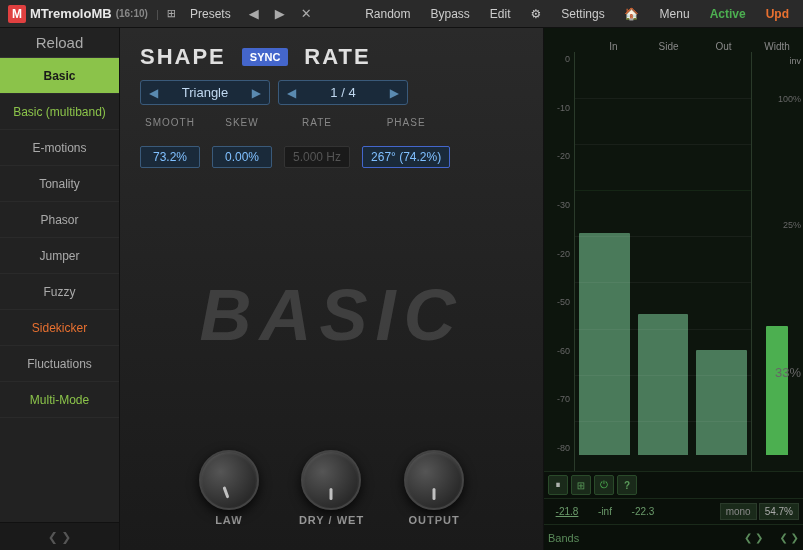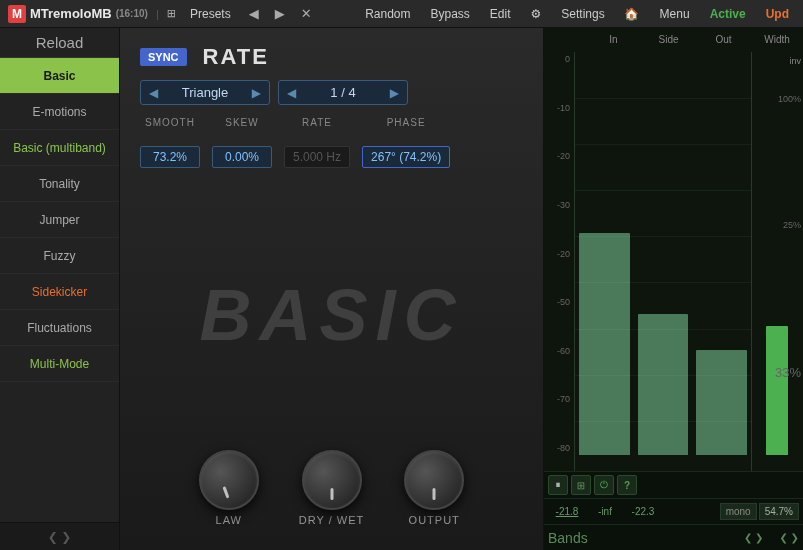--- a/index.html
+++ b/index.html
@@ -289,20 +289,21 @@
       transform: translateX(-50%) rotate(-20deg);
       transform-origin: bottom center;
       bottom: 10px;
       left: 48%;
     }
     .knob-label {
       font-size: 11px;
       color: #999;
       letter-spacing: 1px;
       text-transform: uppercase;
+      font-weight: bold;
     }
 
     
     .right-full {
       width: 260px;
       display: flex;
       flex-direction: column;
     }
   </style>
 </head>
@@ -332,30 +333,33 @@
   <span class="top-bar-upd top-bar-action">Upd</span>
 </div>
 
 <div class="main">
 
   <div class="sidebar">
     <div class="sidebar-reload">Reload</div>
     <div class="sidebar-item active-item">
       <span>Basic</span>
     </div>
+    <div class="sidebar-item green-text">
+      <span>Basic (multiband)</span>
+    </div>
     <div class="sidebar-item">
       <span>E-motions</span>
     </div>
-    <div class="sidebar-item green-text">
-      <span>Basic (multiband)</span>
-    </div>
     <div class="sidebar-item">
       <span>Tonality</span>
     </div>
     <div class="sidebar-item">
+      <span>Phasor</span>
+    </div>
+    <div class="sidebar-item">
       <span>Jumper</span>
     </div>
     <div class="sidebar-item">
       <span>Fuzzy</span>
     </div>
     <div class="sidebar-item orange-text">
       <span>Sidekicker</span>
     </div>
     <div class="sidebar-item">
       <span>Fluctuations</span>
@@ -365,20 +369,21 @@
     </div>
     <div class="sidebar-bottom">
       <span style="color:#555;font-size:12px;">❮ ❯</span>
     </div>
   </div>
 
   <div class="plugin-area">
     <div class="plugin-body">
 
       <div class="shape-rate-row">
+        <span class="shape-label">SHAPE</span>
         <button class="sync-btn">SYNC</button>
         <span class="rate-label">RATE</span>
       </div>
 
       <div class="selector-row">
         <div class="selector-box">
           <button class="selector-arrow">◀</button>
           <span class="selector-value">Triangle</span>
           <button class="selector-arrow">▶</button>
         </div>
@@ -425,21 +430,21 @@
         </div>
       </div>
 
     </div>
   </div>
 
   <div class="right-full" style="background:#0d150d; display:flex; flex-direction:column; width:260px; border-left:1px solid #111;">
 
     <div style="flex:1; display:flex; flex-direction:column; padding:6px 0 0 0; min-height:0;">
 
-      <div style="display:flex; height:18px; padding-left:42px;">
+      <div style="display:flex; height:18px; padding-left:42px;align-items:flex-end;">
         <div style="flex:1; text-align:center; font-size:10px; color:#888;">In</div>
         <div style="flex:1; text-align:center; font-size:10px; color:#888;">Side</div>
         <div style="flex:1; text-align:center; font-size:10px; color:#888;">Out</div>
         <div style="width:52px; text-align:center; font-size:10px; color:#888;">Width</div>
       </div>
 
       <div style="flex:1; display:flex; min-height:0;">
 
         <div style="width:30px; display:flex; flex-direction:column; justify-content:space-between; padding:2px 4px 18px 0; text-align:right;">
           <span style="font-size:9px;color:#666;">0</span>
@@ -503,21 +508,21 @@
 
     <div style="height:26px; background:#0a100a; display:flex; align-items:center; padding:0 4px; gap:2px; border-top:1px solid #1a2a1a;">
       <span style="font-size:10px;color:#6a9a6a;min-width:38px;text-align:center;text-decoration:underline;">-21.8</span>
       <span style="font-size:10px;color:#6a9a6a;min-width:34px;text-align:center;">-inf</span>
       <span style="font-size:10px;color:#6a9a6a;min-width:38px;text-align:center;">-22.3</span>
       <span style="margin-left:auto;font-size:10px;color:#888;padding:2px 5px;background:#1a2a1a;border:1px solid #2a3a2a;">mono</span>
       <span style="font-size:10px;color:#aaa;padding:2px 5px;background:#1a2a1a;border:1px solid #2a3a2a;">54.7%</span>
     </div>
 
     <div style="height:26px; background:#0a100a; display:flex; align-items:center; padding:0 4px; gap:6px; border-top:1px solid #1a2a1a;">
-      <span style="font-size:14px;color:#5a8a5a;cursor:pointer;">Bands</span>
+      <span style="font-size:11px;color:#5a8a5a;cursor:pointer;">Bands</span>
       <div style="display:flex;gap:6px;align-items:center;margin-left:auto;">
         <span style="font-size:10px;color:#5a8a5a;cursor:pointer;">❮ ❯</span>
         <span style="font-size:10px;color:#5a8a5a;cursor:pointer;margin-left:10px;">❮ ❯</span>
       </div>
     </div>
 
   </div>
 
 </div>
 

